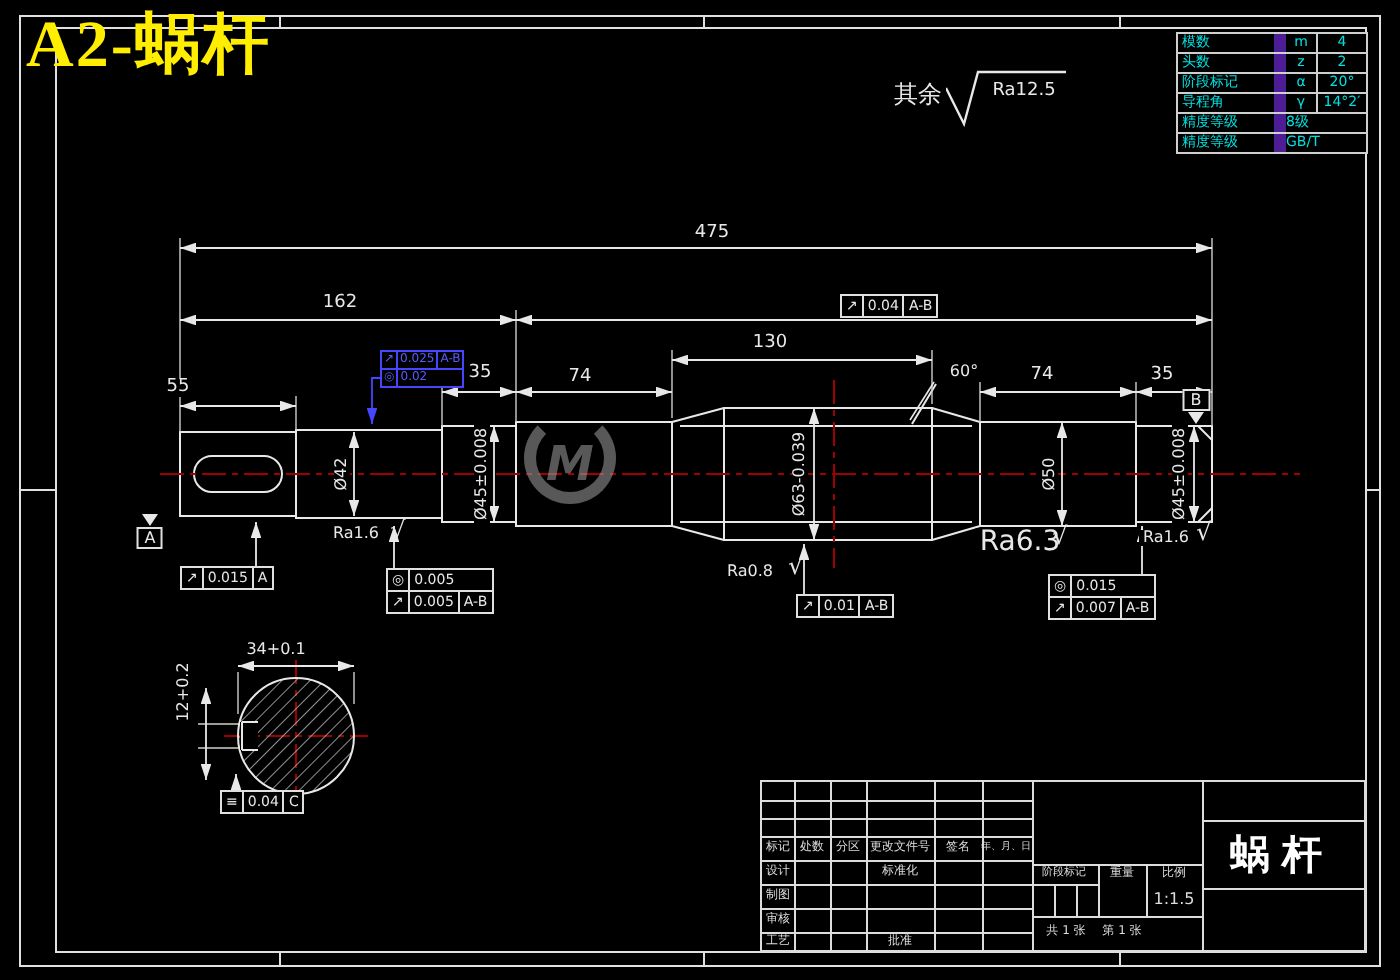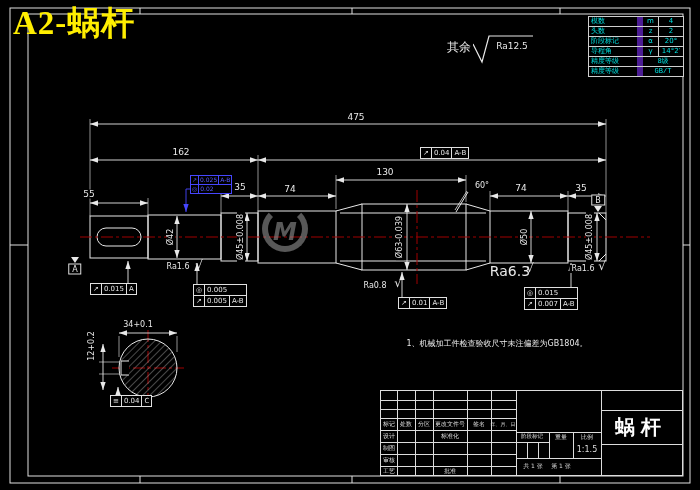--- a/index.html
+++ b/index.html
@@ -24,21 +24,21 @@
   .gdt.blue{color:#5a5aff;font-size:6px;}
   .gdt.blue b{border-color:#4646ff;line-height:8px;padding:0 1px;}
   
   .ptab{position:absolute;left:588px;top:16px;width:94px;border:1px solid #cfcfcf;
         color:#00e0e0;font-size:7px;background:#000;}
   .ptab .pr{display:flex;height:9px;line-height:9px;overflow:hidden;}
   .ptab .pr + .pr{border-top:1px solid #cfcfcf;}
   .ptab .c1{width:46px;padding-left:2px;border-right:6px solid #4c1d95;overflow:hidden;}
   .ptab .c2{width:15px;text-align:center;border-right:1px solid #cfcfcf;}
   .ptab .c3{flex:1;text-align:center;overflow:hidden;}
-  .ptab .cw{flex:1;text-align:center;overflow:hidden;font-family:Liberation Mono, monospace;}
+  .ptab .cw{flex:1;overflow:hidden;}
   
   .tb{position:absolute;left:380px;top:390px;width:303px;height:86px;border:1px solid #dcdcdc;
       box-sizing:border-box;color:#ddd;font-size:6px;background:#000;}
   .tb .gl{position:absolute;background:#dcdcdc;}
   .tb .tc{position:absolute;transform:translate(-50%,-50%);white-space:nowrap;line-height:1;}
   .part-name{font-size:20px;font-weight:bold;letter-spacing:6px;color:#fff;}
   
   .wm{position:absolute;left:262px;top:198px;width:215px;height:72px;opacity:.55;color:#a0a0a0;}
   .wm .logo{position:absolute;left:0;top:8px;width:46px;height:46px;border:6px solid #a0a0a0;
             border-radius:50%;border-top-color:transparent;box-sizing:border-box;}
@@ -200,21 +200,21 @@
         <span class="c1">精度等级</span>
         <span class="cw">8级</span>
       </div>
     <div class="pr">
         <span class="c1">精度等级</span>
         <span class="cw">GB/T 10089-1988</span>
       </div>
   </div>
 
   <span class="lbl" style="left:356px;top:117px;">475</span>
-  <span class="lbl" style="left:170px;top:152px;margin-left:11px;">162</span>
+  <span class="lbl" style="left:170px;top:152px;">162</span>
   <span class="lbl" style="left:385px;top:172px;">130</span>
   <span class="lbl" style="left:89px;top:194px;">55</span>
   <span class="lbl" style="left:240px;top:187px;">35</span>
   <span class="lbl" style="left:290px;top:189px;">74</span>
   <span class="lbl" style="left:521px;top:188px;">74</span>
   <span class="lbl" style="left:581px;top:188px;">35</span>
   <span class="lbl" style="left:482px;top:186px;font-size:8px;">60°</span>
 
   <span class="vlbl" style="left:171px;top:237px;">Ø42</span>
   <span class="vlbl" style="left:241px;top:237px;">Ø45±0.008</span>
@@ -293,21 +293,20 @@
   </div>
   <div class="gdt" style="left:110px;top:395px;">
     <div class="row">
         <b>≡</b>
         <b>0.04</b>
         <b>C</b>
       </div>
   </div>
 
   <div class="notes" style="left:497px;top:335px;">
-    <div class="l">1、机械加工件检查验收尺寸未注偏差为GB1804。</div>
   </div>
 
   <div class="wm">
     <div class="logo">
         <span>M</span>
       </div>
   </div>
 
   <div class="tb">
 

